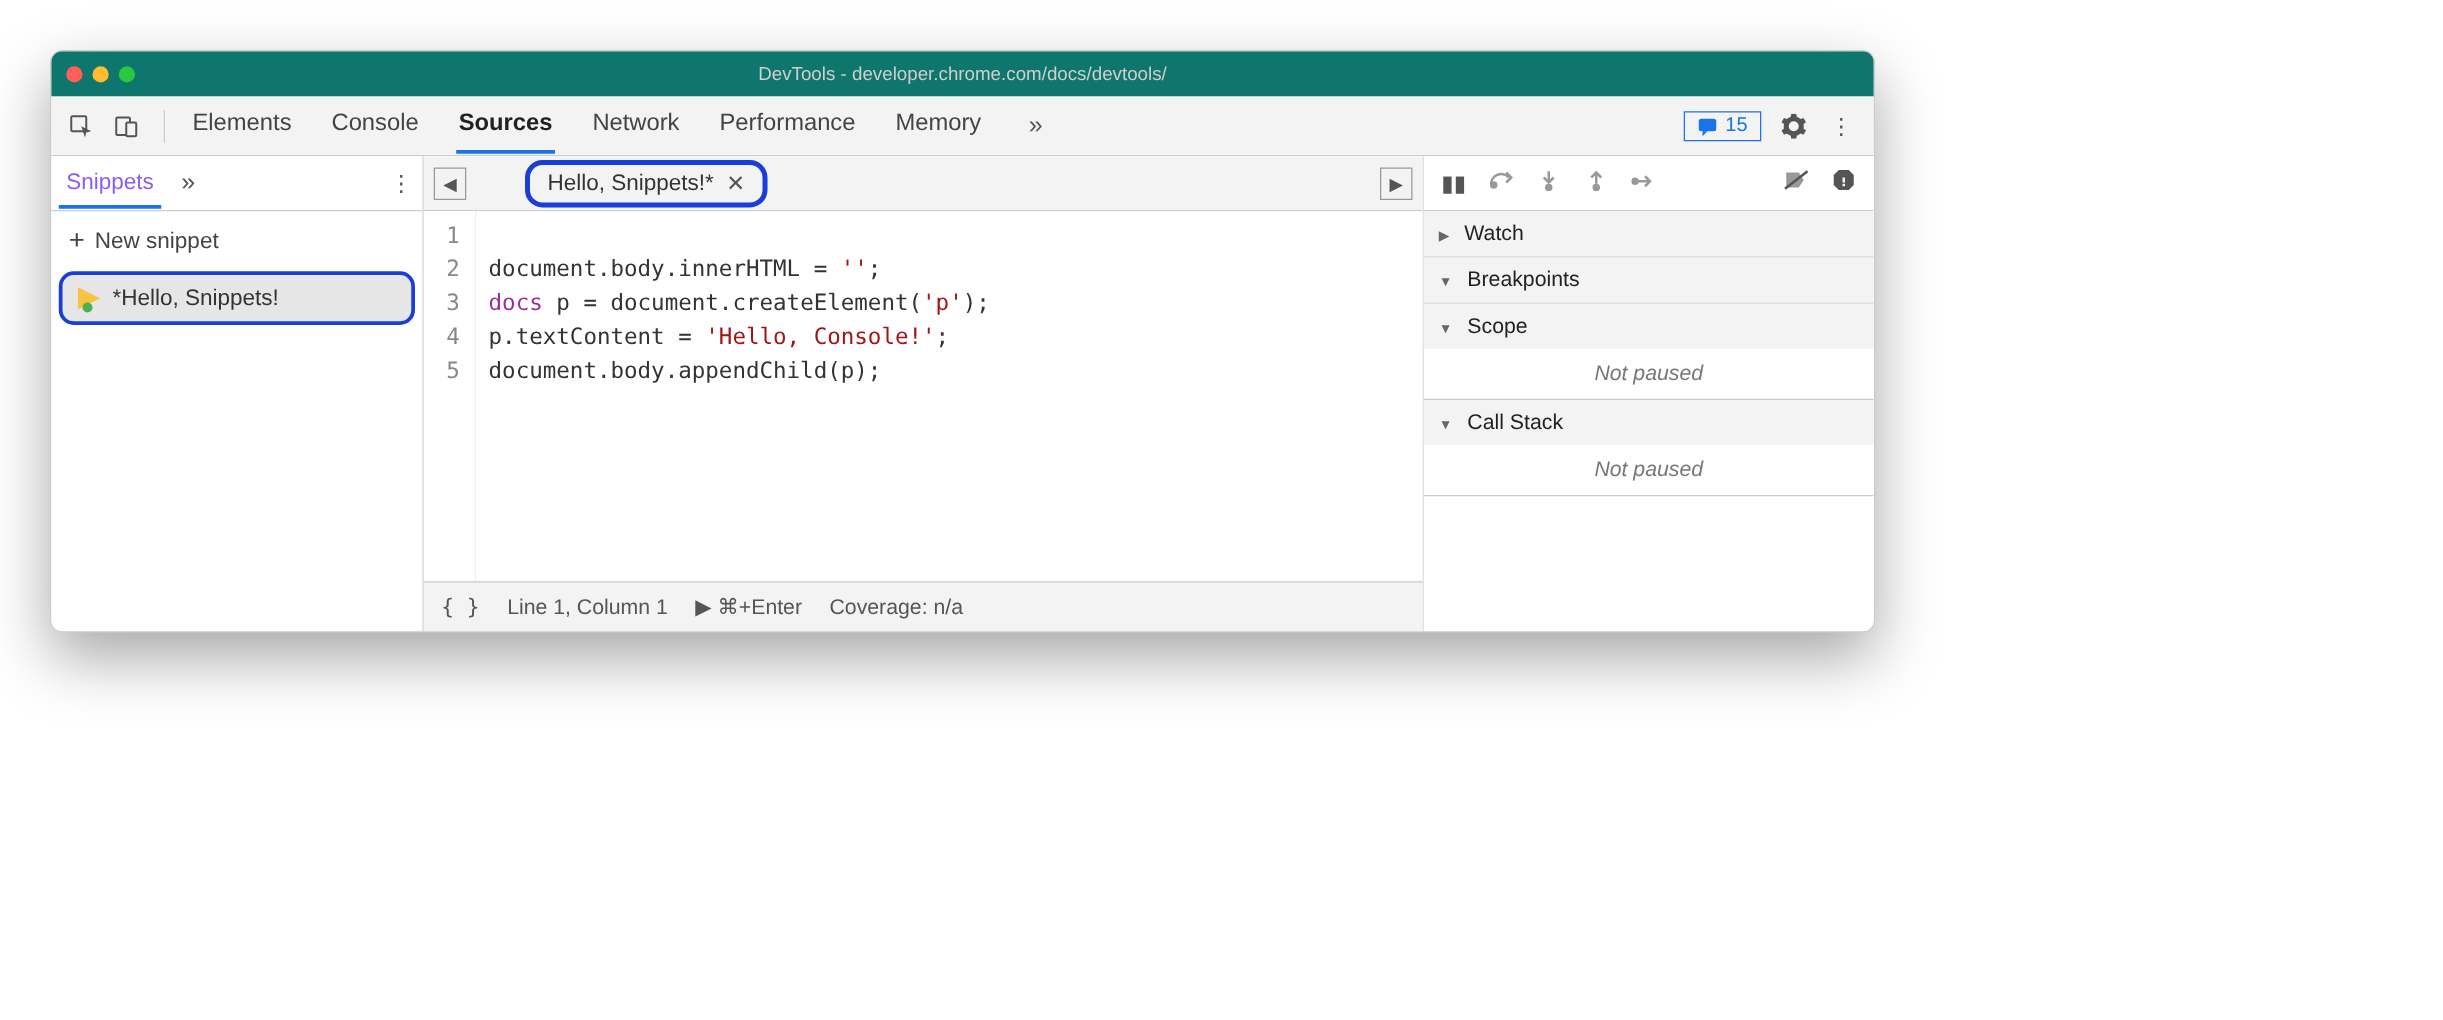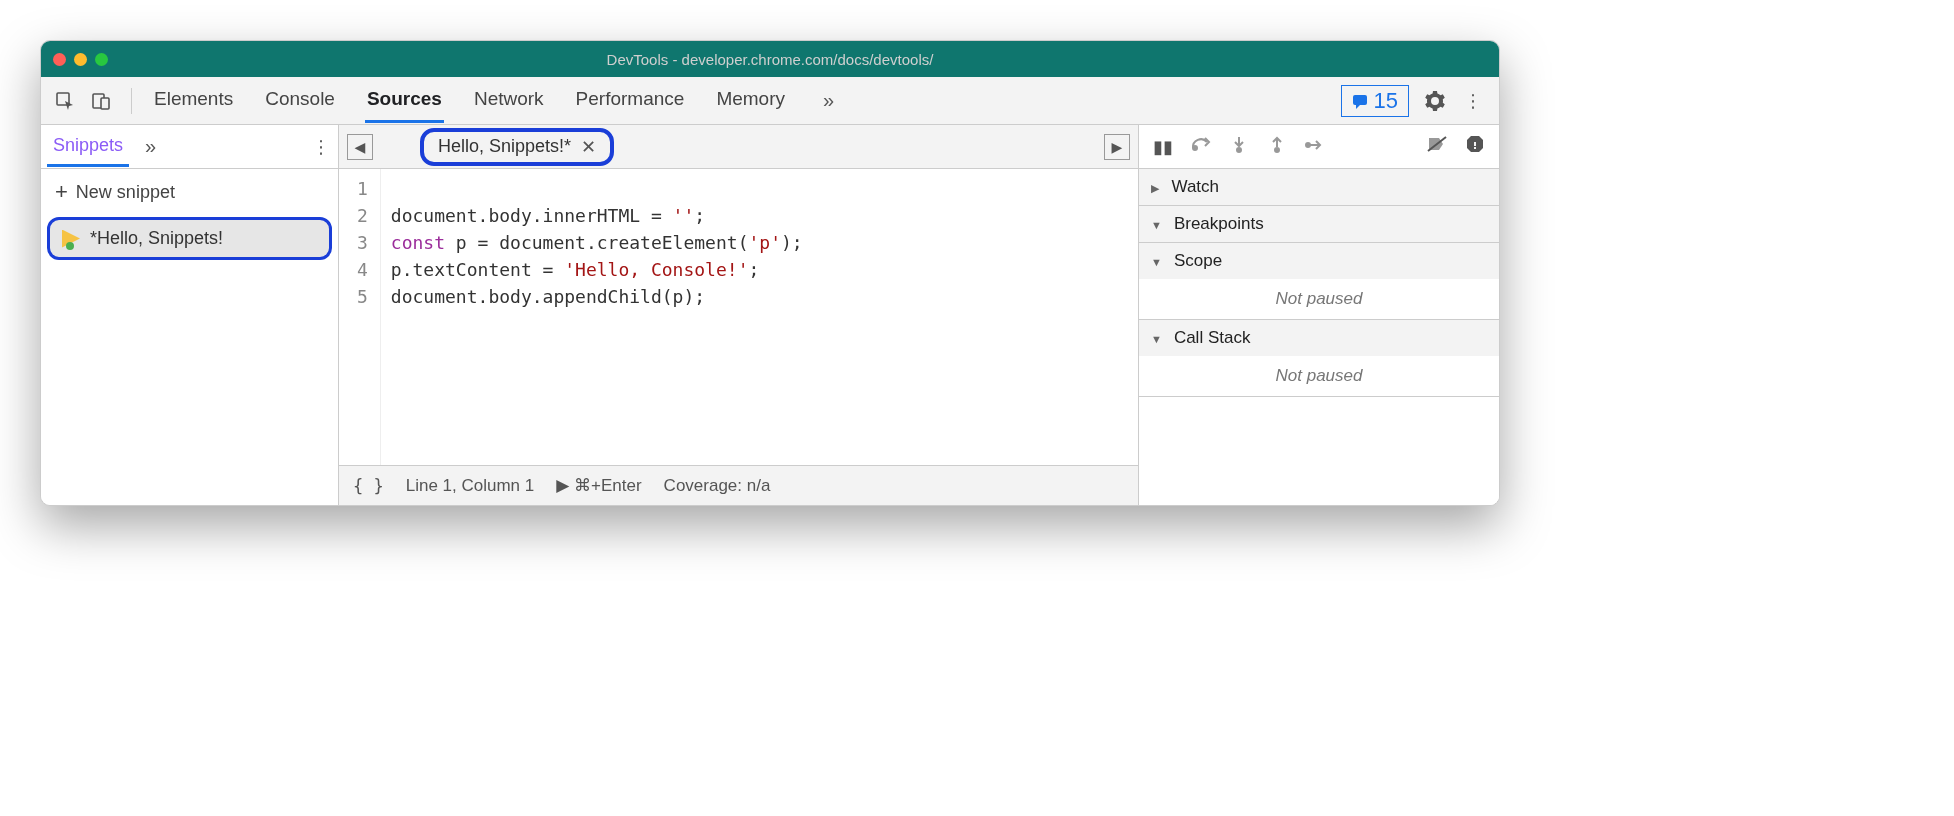--- a/index.html
+++ b/index.html
@@ -88,21 +88,21 @@
     padding-right: 6px;
   }
   .msg-count {
     display: inline-flex;
     align-items: center;
     gap: 6px;
     border: 1px solid #1a73e8;
     color: #1a73e8;
     padding: 2px 10px;
     border-radius: 0;
-    font-size: 22px;
+    font-size: 16px;
     cursor: pointer;
   }
   .gear-icon, .kebab-icon { color:#555; cursor:pointer; width:24px; display:inline-flex; justify-content:center;}
   
   .panels {
     display: flex;
     height: 380px;
     background: #fff;
   }
   .col-left {
@@ -360,21 +360,21 @@
           <span>Hello, Snippets!*</span>
           <span class="close-x">✕</span>
         </span>
         <span class="mid-spacer"></span>
         <span class="pane-toggle">▶</span>
       </div>
       <div class="editor">
         <div class="gutter">1<br>2<br>3<br>4<br>5</div>
         <div class="code" id="code-block">
 document.body.innerHTML = <span class="tok-str">''</span>;
-<span class="tok-kw2">const</span> p = document.createElement(<span class="tok-str">'p'</span>);
+<span class="tok-kw2">docs</span> p = document.createElement(<span class="tok-str">'p'</span>);
 p.textContent = <span class="tok-str">'Hello, Console!'</span>;
 document.body.appendChild(p);</div>
       </div>
       <div class="mid-status">
         <span class="pretty-btn">{ }</span>
         <span>Line 1, Column 1</span>
         <span>▶ <span>⌘+Enter</span></span>
         <span>Coverage: n/a</span>
       </div>
     </div>

